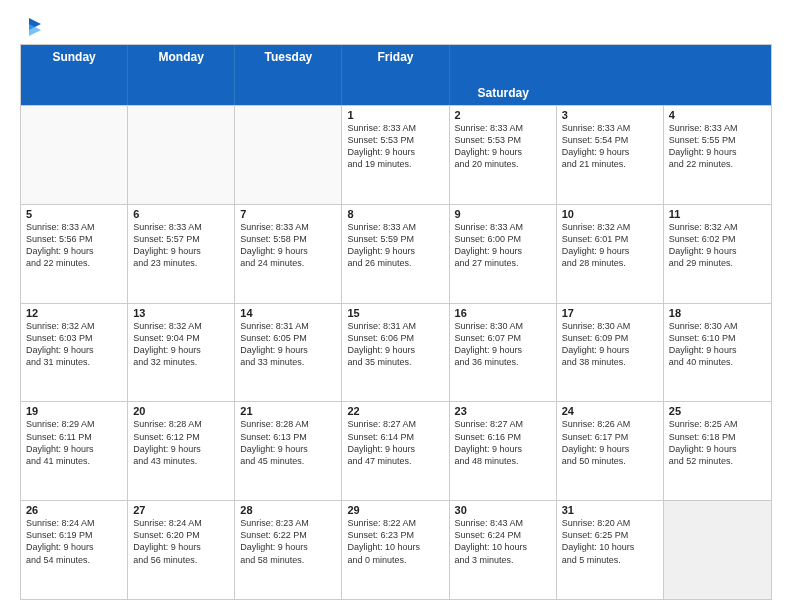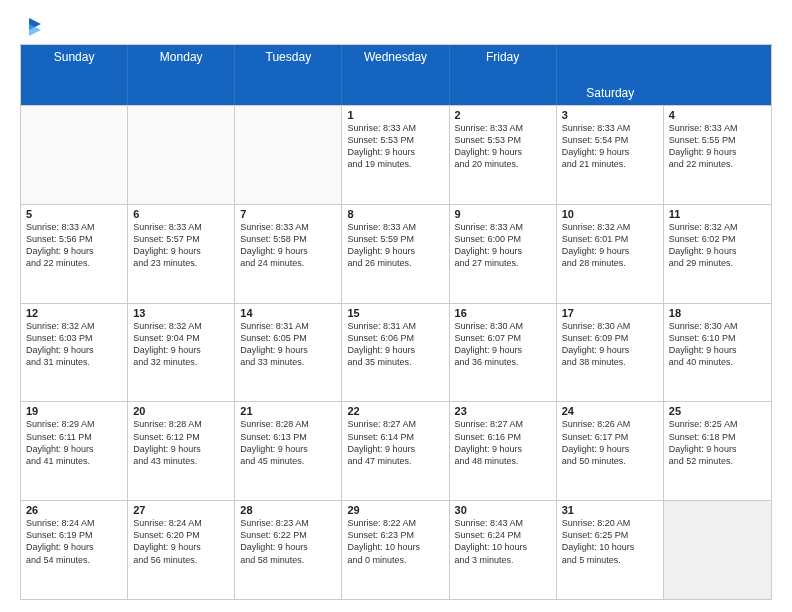--- a/index.html
+++ b/index.html
@@ -56,21 +56,21 @@
     }
     .cal-header-row {
       display: grid;
       grid-template-columns: repeat(7, 1fr);
       background: #1565c0;
     }
     .cal-header-cell {
       padding: 5px 4px;
       color: #fff;
       font-size: 12px;
-      font-weight: normal;
+      font-weight: bold;
       border-right: 1px solid #2979c0;
       text-align: center;
     }
     .cal-header-cell:last-child { border-right: none; margin-top: 36px; }
     .cal-body {
       flex: 1;
       display: flex;
       flex-direction: column;
     }
     .cal-row {
@@ -124,21 +124,20 @@
       <div class="calendar-title"></div>
       <div class="calendar-subtitle"></div>
     </div>
   </div>
 
   <div class="calendar">
     <div class="cal-header-row">
     <div class="cal-header-cell">Sunday</div>
         <div class="cal-header-cell">Monday</div>
         <div class="cal-header-cell">Tuesday</div>
-        <div class="cal-header-cell">Wednesday</div>
         <div class="cal-header-cell">Friday</div>
         <div class="cal-header-cell">Saturday</div>
       </div>
     <div class="cal-body">
     <div class="cal-row">
           <div class="cal-cell empty"></div>
           <div class="cal-cell empty"></div>
           <div class="cal-cell empty"></div>
           <div class="cal-cell">
             <div class="day-num">1</div>

